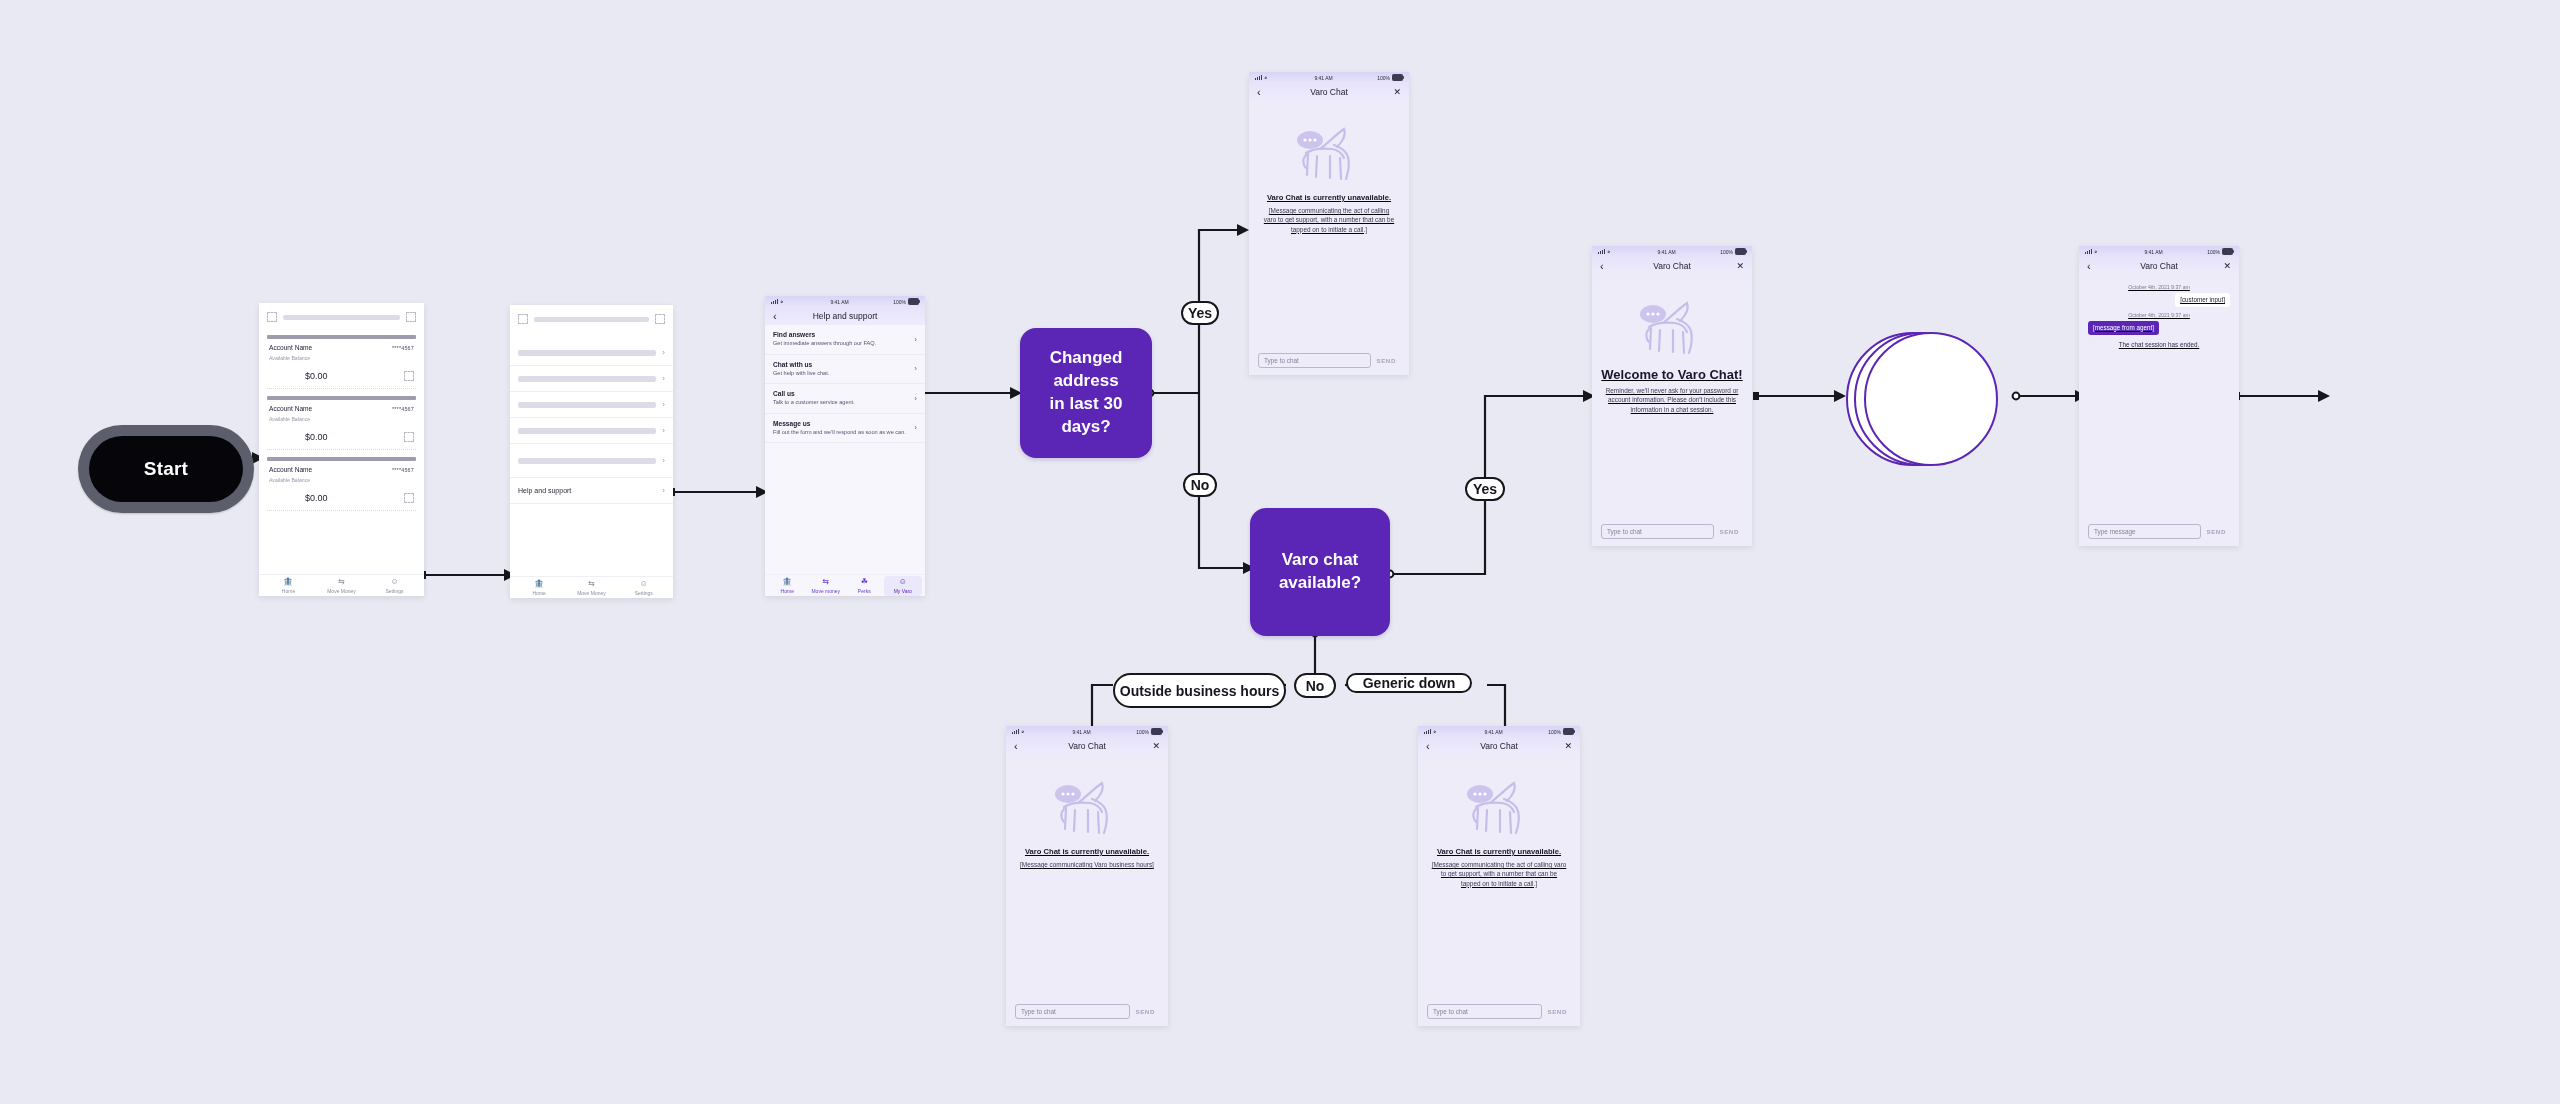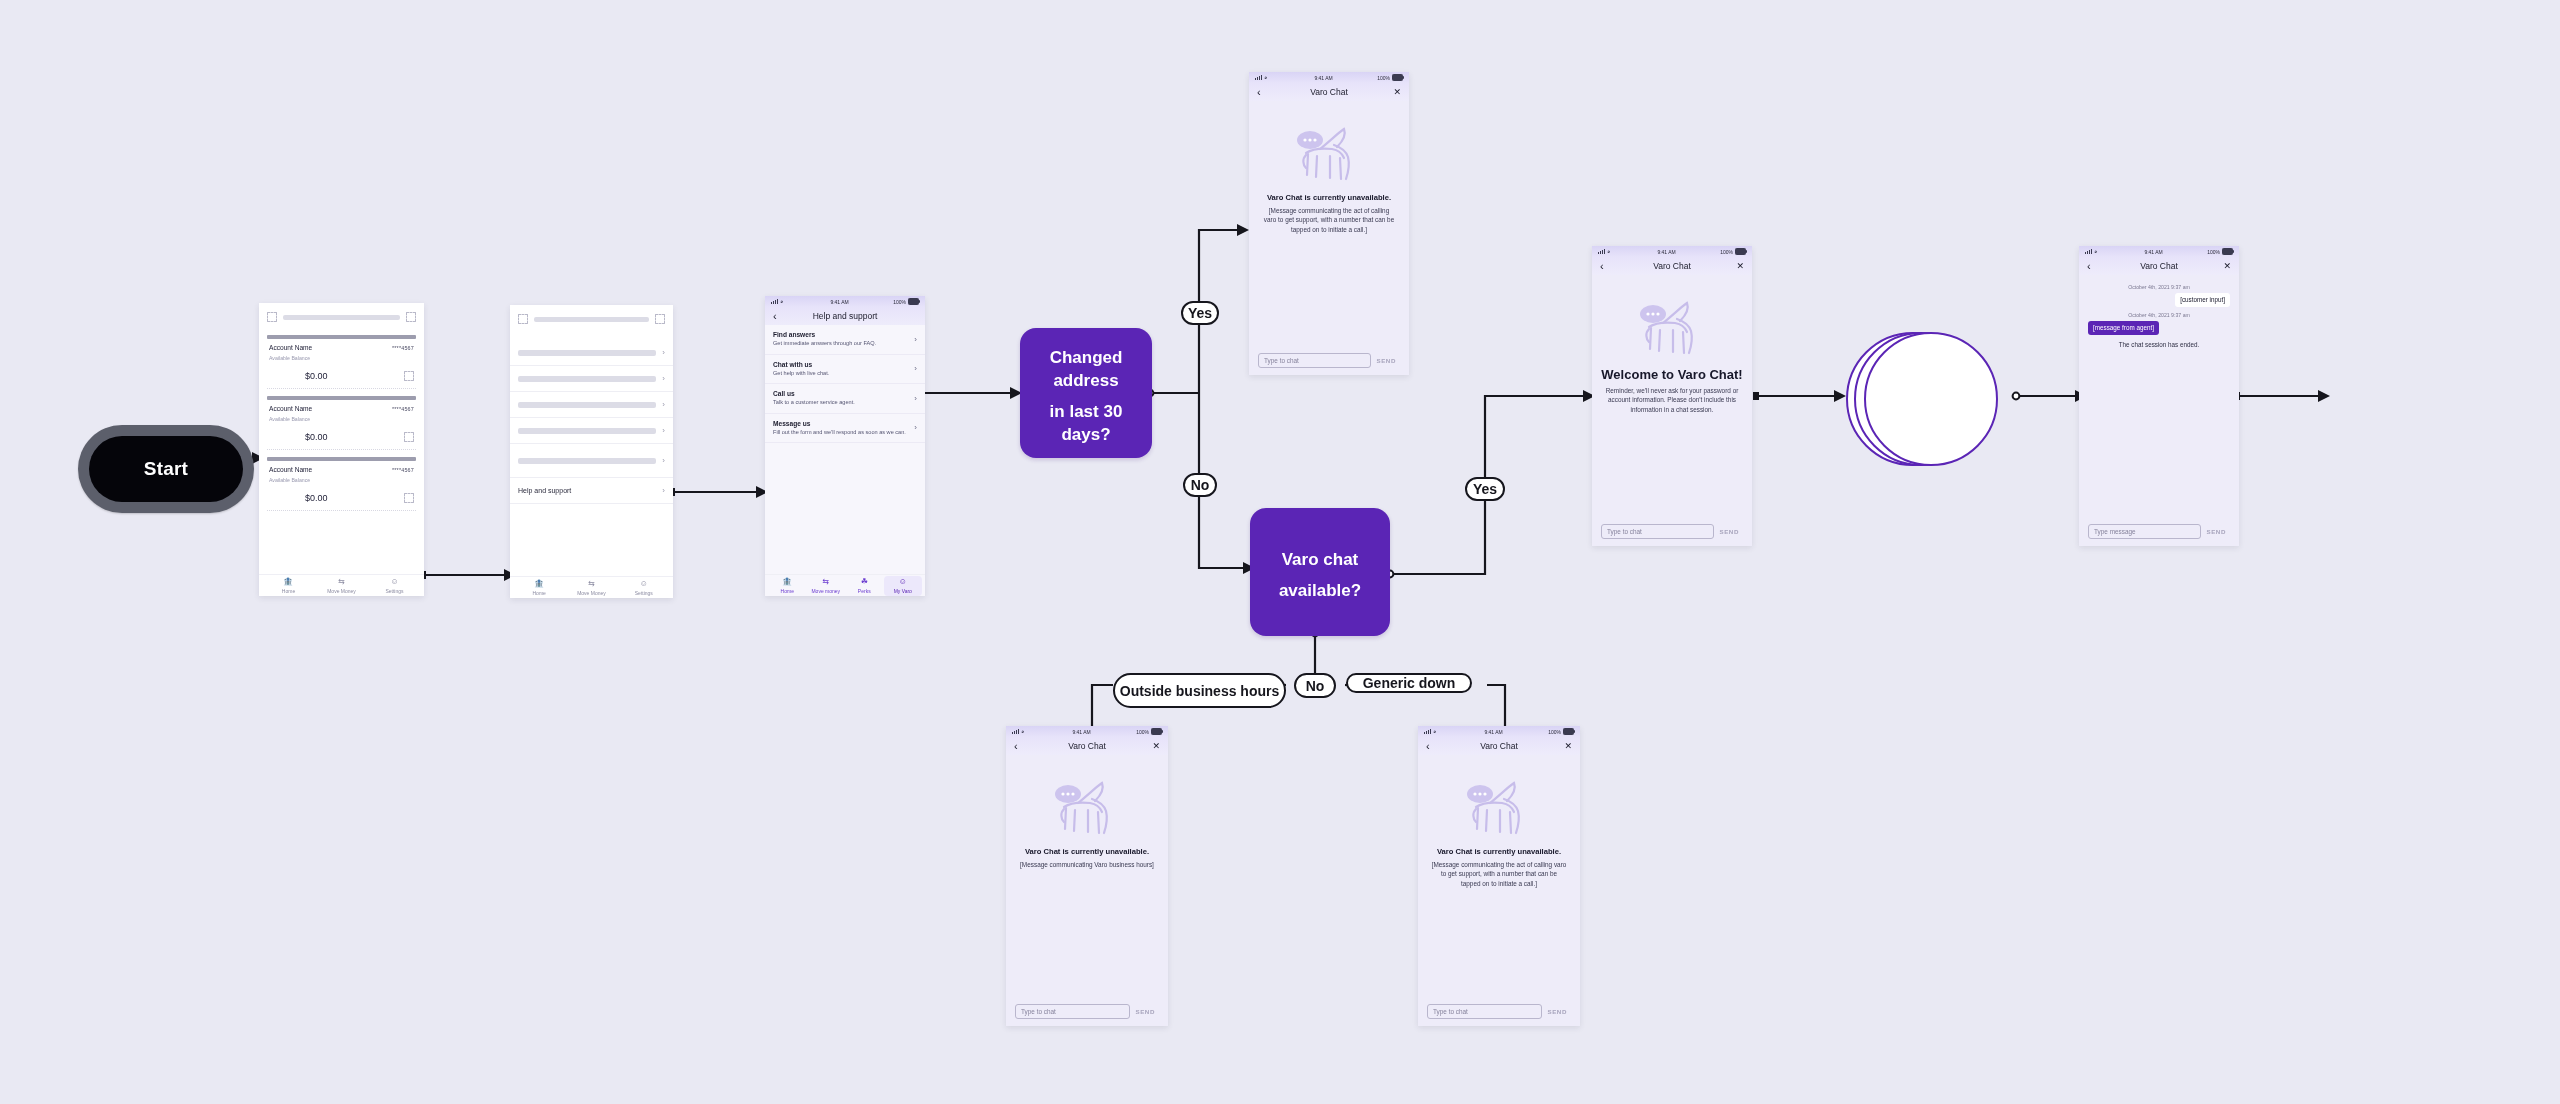--- a/index.html
+++ b/index.html
@@ -26,21 +26,21 @@
   }
 
   
   .decision{
     background:#5b25b5;border-radius:16px;
     display:flex;align-items:center;justify-content:center;text-align:center;
     color:#ffffff;font-size:17px;font-weight:700;line-height:1.35;
     padding:10px 14px;box-sizing:border-box;
     box-shadow:0 2px 4px rgba(60,20,120,.18);
   }
-  .decision span{display:block;margin-top:8px;}
+  .decision span{display:block;}
 
   
   .flowcircle{position:absolute;}
   .flowcircle .ring{
     position:absolute;border-radius:50%;
     border:2px solid #5b25b5;background:#ffffff;
   }
   .flowcircle .label{
     position:absolute;inset:0;display:flex;align-items:center;justify-content:center;
     color:#5b25b5;font-size:17px;font-weight:700;
@@ -87,21 +87,21 @@
   }
   .navbar .back{font-size:11px;color:#1b1b2a;font-weight:400;line-height:1;}
   .navbar .ttl{
     position:absolute;left:0;right:0;text-align:center;
     font-size:8.5px;color:#1b1b2a;font-weight:500;pointer-events:none;
   }
   .navbar .xclose{margin-left:auto;font-size:9px;color:#1b1b2a;line-height:1;z-index:2;}
 
   .chatbody{
     background:#eeecf9;flex:1;display:flex;flex-direction:column;
-    align-items:center;padding:10px 9px 0;box-sizing:border-box;position:relative;
+    align-items:center;padding:10px 9px 0;box-sizing:border-box;position:relative;text-decoration:underline;
   }
   .goat{margin:14px auto 8px;display:block;}
   .unavail-title{
     font-size:7.6px;font-weight:700;color:#17172a;text-align:center;margin-bottom:4px;
   }
   .unavail-body{
     font-size:6.4px;color:#3a3a52;text-align:center;line-height:1.45;
     padding:0 4px;
   }
   .welcome-title{font-size:13px;font-weight:700;color:#17172a;text-align:right;margin-bottom:4px;}

